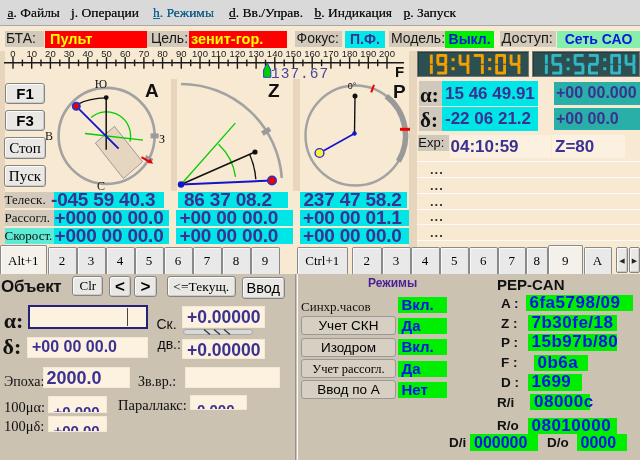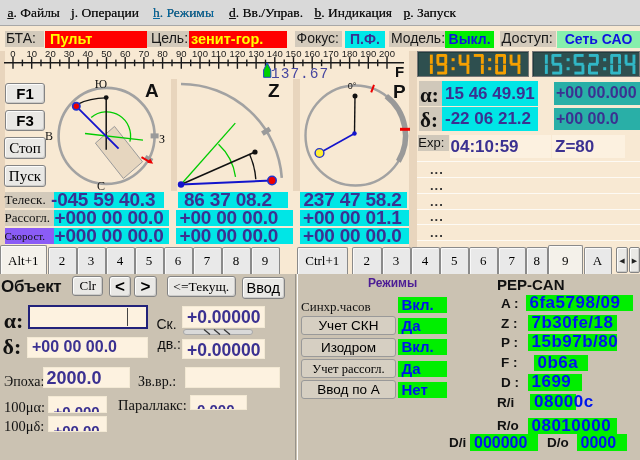--- a/index.html
+++ b/index.html
@@ -149,21 +149,21 @@
 <div style="position:absolute;left:184px;top:192px;height:16px;line-height:16px;font-size:19px;letter-spacing:-0.2px;"><span class="v">86 37 08.2</span></div>
 <div style="position:absolute;left:299.5px;top:192px;width:107px;height:16px;background:#00e6e6;"></div>
 <div style="position:absolute;left:303.5px;top:192px;height:16px;line-height:16px;font-size:19px;letter-spacing:-0.2px;"><span class="v">237 47 58.2</span></div>
 <div style="position:absolute;left:4.5px;top:210px;width:50px;height:16px;background:#d3cabb;font-size:13px;line-height:16px;color:#111;">Рассогл.</div>
 <div style="position:absolute;left:54.2px;top:210px;width:115.3px;height:16px;background:#00e6e6;"></div>
 <div style="position:absolute;left:54.5px;top:210px;height:16px;line-height:16px;font-size:19px;letter-spacing:-0.2px;"><span class="v">+000 00 00.0</span></div>
 <div style="position:absolute;left:175.7px;top:210px;width:117.8px;height:16px;background:#00e6e6;"></div>
 <div style="position:absolute;left:179.5px;top:210px;height:16px;line-height:16px;font-size:19px;letter-spacing:-0.2px;"><span class="v">+00 00 00.0</span></div>
 <div style="position:absolute;left:299.5px;top:210px;width:109.5px;height:16px;background:#00e6e6;"></div>
 <div style="position:absolute;left:303px;top:210px;height:16px;line-height:16px;font-size:19px;letter-spacing:-0.2px;"><span class="v">+00 00 01.1</span></div>
-<div style="position:absolute;left:4.5px;top:228px;width:50px;height:16px;background:#8b5cf6;font-size:11px;line-height:16px;color:#111;">Скорост.</div>
+<div style="position:absolute;left:4.5px;top:228px;width:50px;height:16px;background:#5eead4;font-size:13px;line-height:16px;color:#111;">Скорост.</div>
 <div style="position:absolute;left:54.2px;top:228px;width:115.3px;height:16px;background:#00e6e6;"></div>
 <div style="position:absolute;left:54.5px;top:228px;height:16px;line-height:16px;font-size:19px;letter-spacing:-0.2px;"><span class="v">+000 00 00.0</span></div>
 <div style="position:absolute;left:175.7px;top:228px;width:117.8px;height:16px;background:#00e6e6;"></div>
 <div style="position:absolute;left:179.5px;top:228px;height:16px;line-height:16px;font-size:19px;letter-spacing:-0.2px;"><span class="v">+00 00 00.0</span></div>
 <div style="position:absolute;left:299.5px;top:228px;width:109.5px;height:16px;background:#00e6e6;"></div>
 <div style="position:absolute;left:303px;top:228px;height:16px;line-height:16px;font-size:19px;letter-spacing:-0.2px;"><span class="v">+00 00 00.0</span></div>
 <div style="position:absolute;left:417px;top:51px;width:112px;height:26px;background:#2e4f4f;border:1px solid #777;box-shadow:inset 1px 1px 0 #203d3d;"></div>
 <svg style="position:absolute;left:422px;top:53.6px;" width="100" height="21" viewBox="0 0 100 21">
     <rect x="7.9" y="0.6" width="2.9" height="9.2" fill="#f5a000"></rect>
     <rect x="7.9" y="10.7" width="2.9" height="9.2" fill="#f5a000"></rect>
@@ -335,18 +335,18 @@
 <div class="gbox" style="left:525.5px;top:294.5px;width:107px;height:16.5px;font-size:17px;line-height:16px;letter-spacing:0.5px;">6fa5798/09</div>
 <div style="position:absolute;left:501px;top:315.5px;font-family:Liberation Sans,sans-serif;font-weight:bold;font-size:13.5px;color:#111;">Z :</div>
 <div class="gbox" style="left:527.5px;top:314.5px;width:89px;height:16.5px;font-size:17px;line-height:16px;letter-spacing:0.5px;">7b30fe/18</div>
 <div style="position:absolute;left:501px;top:335px;font-family:Liberation Sans,sans-serif;font-weight:bold;font-size:13.5px;color:#111;">P :</div>
 <div class="gbox" style="left:527.5px;top:334px;width:89px;height:16.5px;font-size:17px;line-height:16px;letter-spacing:0.5px;">15b97b/80</div>
 <div style="position:absolute;left:501px;top:355px;font-family:Liberation Sans,sans-serif;font-weight:bold;font-size:13.5px;color:#111;">F :</div>
 <div class="gbox" style="left:525.5px;top:354.5px;width:54px;height:16.5px;font-size:17px;line-height:16px;letter-spacing:0.5px;margin-left:8px;">0b6a</div>
 <div style="position:absolute;left:501px;top:374.5px;font-family:Liberation Sans,sans-serif;font-weight:bold;font-size:13.5px;color:#111;">D :</div>
 <div class="gbox" style="left:527.5px;top:374px;width:54px;height:16.5px;font-size:17px;line-height:16px;letter-spacing:0.5px;">1699</div>
 <div style="position:absolute;left:497px;top:394.5px;font-family:Liberation Sans,sans-serif;font-weight:bold;font-size:13.5px;color:#111;">R/i</div>
-<div class="gbox" style="left:530px;top:393.5px;width:46px;height:16.5px;font-size:17px;line-height:16px;letter-spacing:0.5px;">08000c</div>
+<div class="gbox" style="left:530px;top:393.5px;width:60px;height:16.5px;font-size:17px;line-height:16px;letter-spacing:0.5px;">08000c</div>
 <div style="position:absolute;left:497px;top:418px;font-family:Liberation Sans,sans-serif;font-weight:bold;font-size:13.5px;color:#111;">R/o</div>
 <div class="gbox" style="left:527.5px;top:417.5px;width:89px;height:16.5px;font-size:17px;line-height:16px;letter-spacing:0.5px;">08010000</div>
 <div style="position:absolute;left:449px;top:435px;font-family:Liberation Sans,sans-serif;font-weight:bold;font-size:13.5px;color:#111;">D/i</div>
 <div class="gbox" style="left:470px;top:434px;width:68px;height:17px;font-size:16px;line-height:17px;">000000</div>
 <div style="position:absolute;left:547px;top:435px;font-family:Liberation Sans,sans-serif;font-weight:bold;font-size:13.5px;color:#111;">D/o</div>
 <div class="gbox" style="left:576.5px;top:434px;width:50.5px;height:17px;font-size:16px;line-height:17px;">0000</div>
 </body></html>

